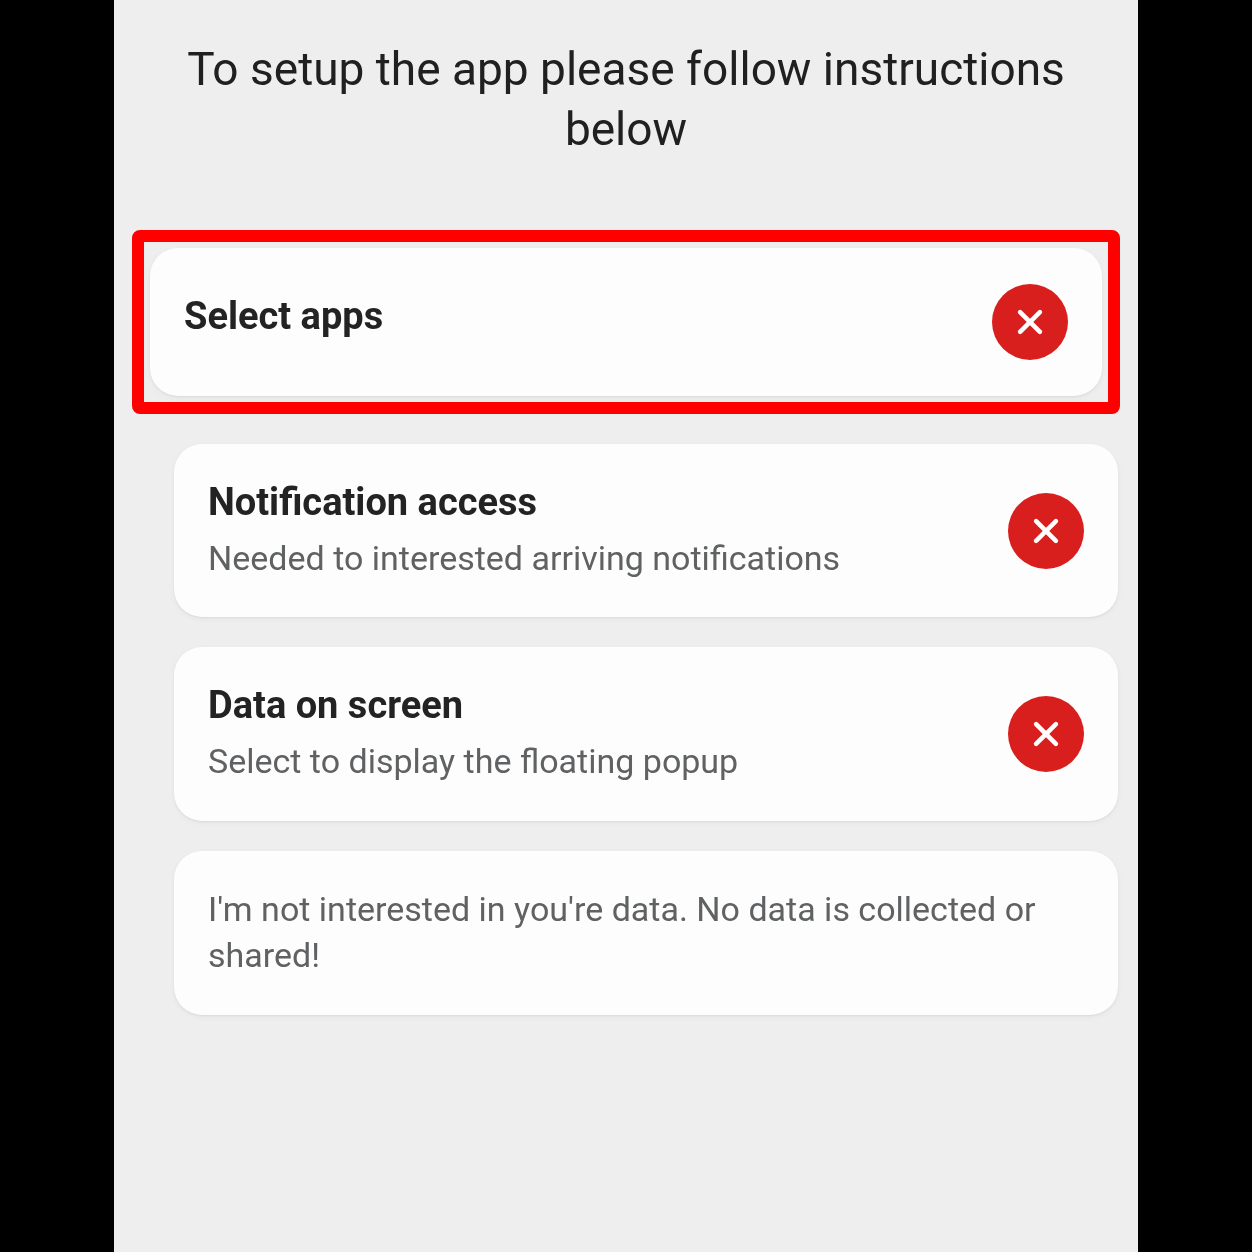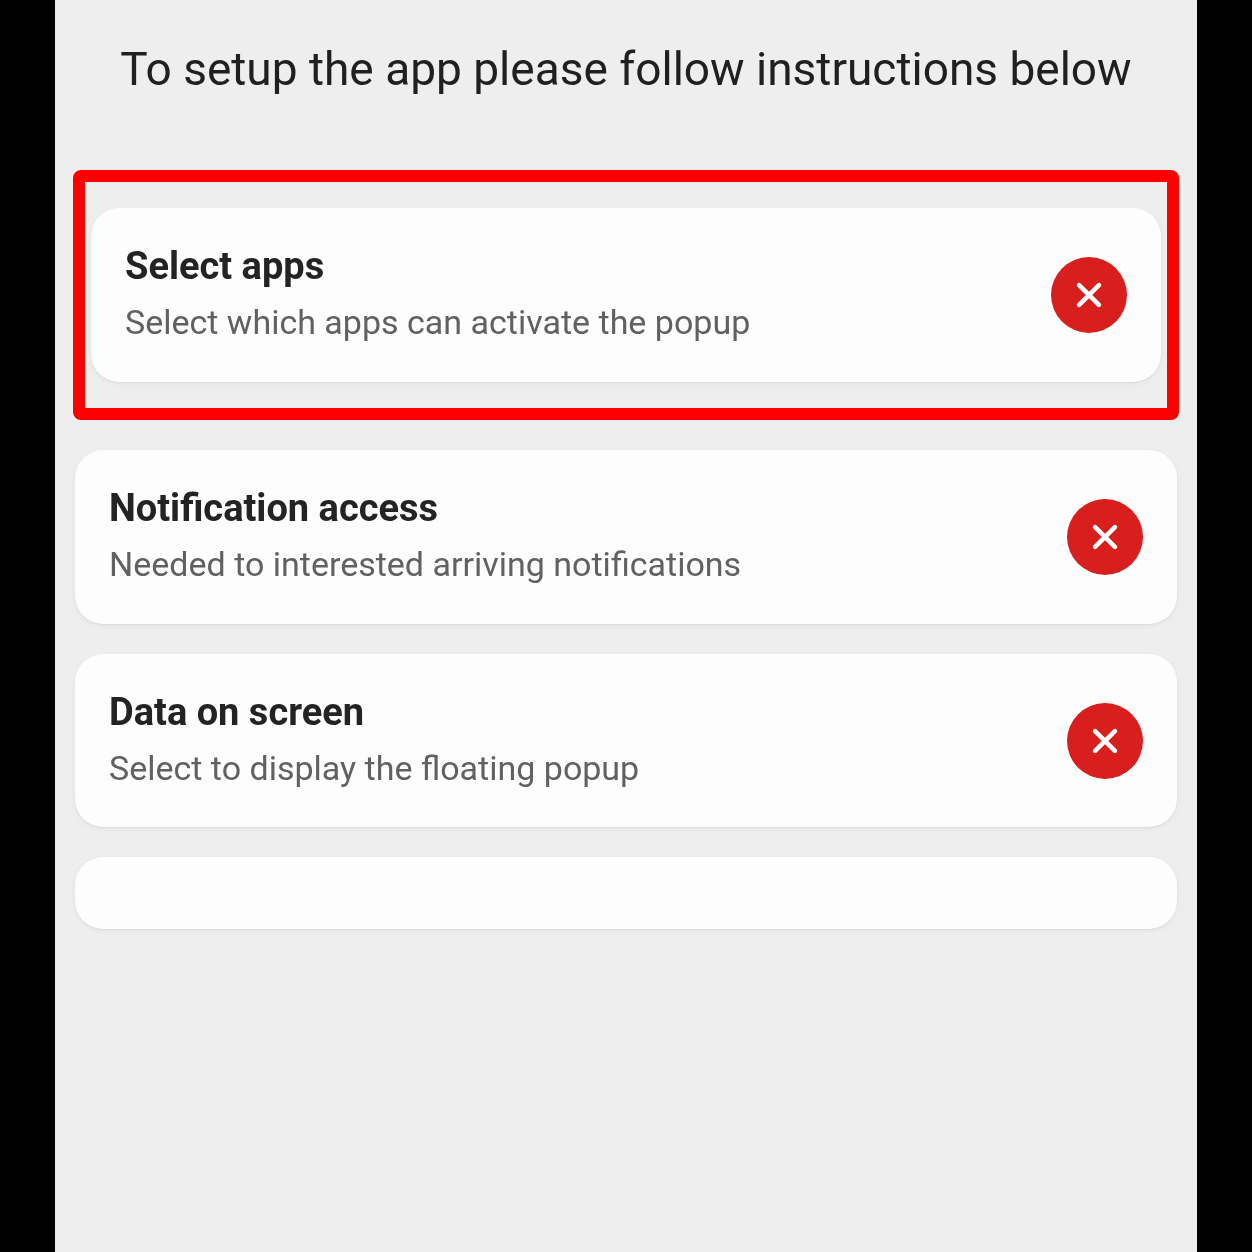--- a/index.html
+++ b/index.html
@@ -9,44 +9,45 @@
     }
     body {
       width: 1252px;
       height: 1252px;
       background: #000;
       font-family: -apple-system, BlinkMacSystemFont, 'Segoe UI', Roboto, Arial, sans-serif;
       display: flex;
       justify-content: center;
     }
     .screen {
-      width: 1142px;
+      width: 1024px;
       height: 1252px;
       background: #eeeeee;
       padding-top: 40px;
     }
     .header-title {
       font-size: 46px;
       font-weight: 400;
       color: #202020;
       text-align: center;
       line-height: 1.3;
       padding: 0 40px;
       margin-bottom: 70px;
     }
     .cards {
       padding: 0 20px;
     }
     .card-wrap {
       margin-bottom: 30px;
+      margin-left: 40px;
     }
     .card-wrap.highlighted {
       border: 12px solid #ff0000;
       border-radius: 8px;
-      padding: 26px 6px;
+      padding: 6px 6px;
       margin-left: -2px;
       margin-right: -2px;
     }
     .card {
       background: #fdfdfd;
       border-radius: 28px;
       padding: 36px 34px;
       box-shadow: 0 1px 2px rgba(0,0,0,0.06), 0 2px 6px rgba(0,0,0,0.04);
       display: flex;
       align-items: center;
@@ -89,21 +90,20 @@
 
 <div class="screen">
   <div class="header-title">To setup the app please follow instructions below</div>
 
   <div class="cards">
 
     <div class="card-wrap highlighted">
       <div class="card">
         <div class="card-text">
           <div class="card-title">Select apps</div>
-          <div class="card-subtitle">Select which apps can activate the popup</div>
         </div>
         <div class="status-badge">
           <svg viewBox="0 0 24 24" fill="none" stroke="#fff" stroke-width="3.2" stroke-linecap="round">
             <line x1="5" y1="5" x2="19" y2="19"></line>
             <line x1="19" y1="5" x2="5" y2="19"></line>
           </svg>
         </div>
       </div>
     </div>
 
@@ -133,18 +133,19 @@
             <line x1="5" y1="5" x2="19" y2="19"></line>
             <line x1="19" y1="5" x2="5" y2="19"></line>
           </svg>
         </div>
       </div>
     </div>
 
     <div class="card-wrap">
       <div class="card">
         <div class="card-text">
+          <div class="card-subtitle">I'm not interested in you're data. No data is collected or shared!</div>
         </div>
       </div>
     </div>
 
   </div>
 </div>
 
 </body></html>

